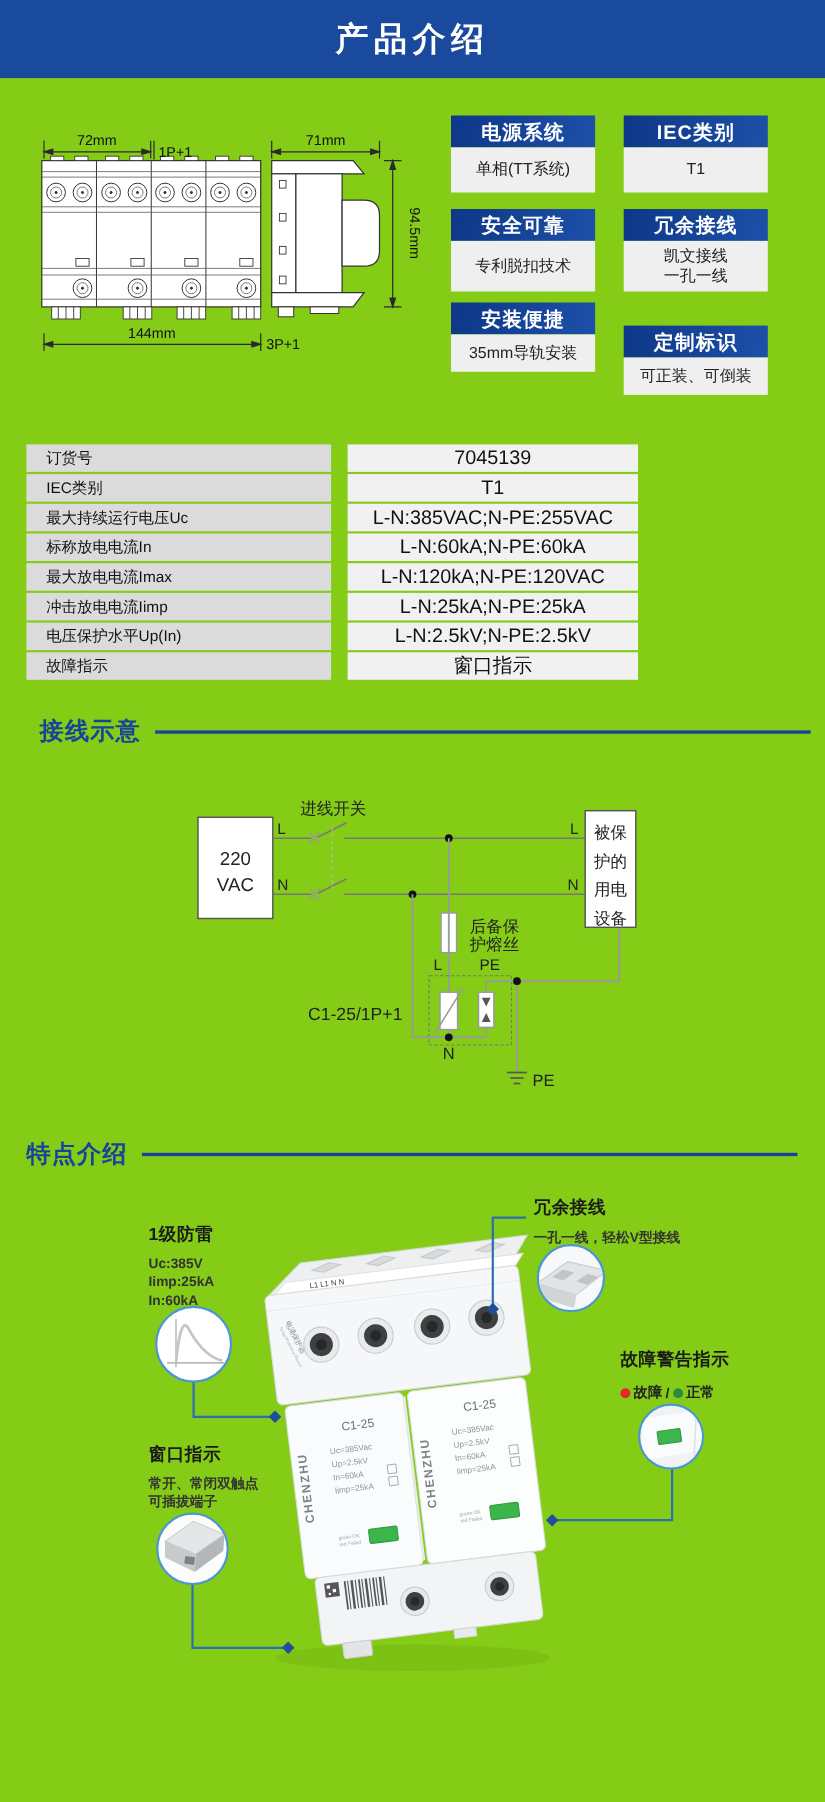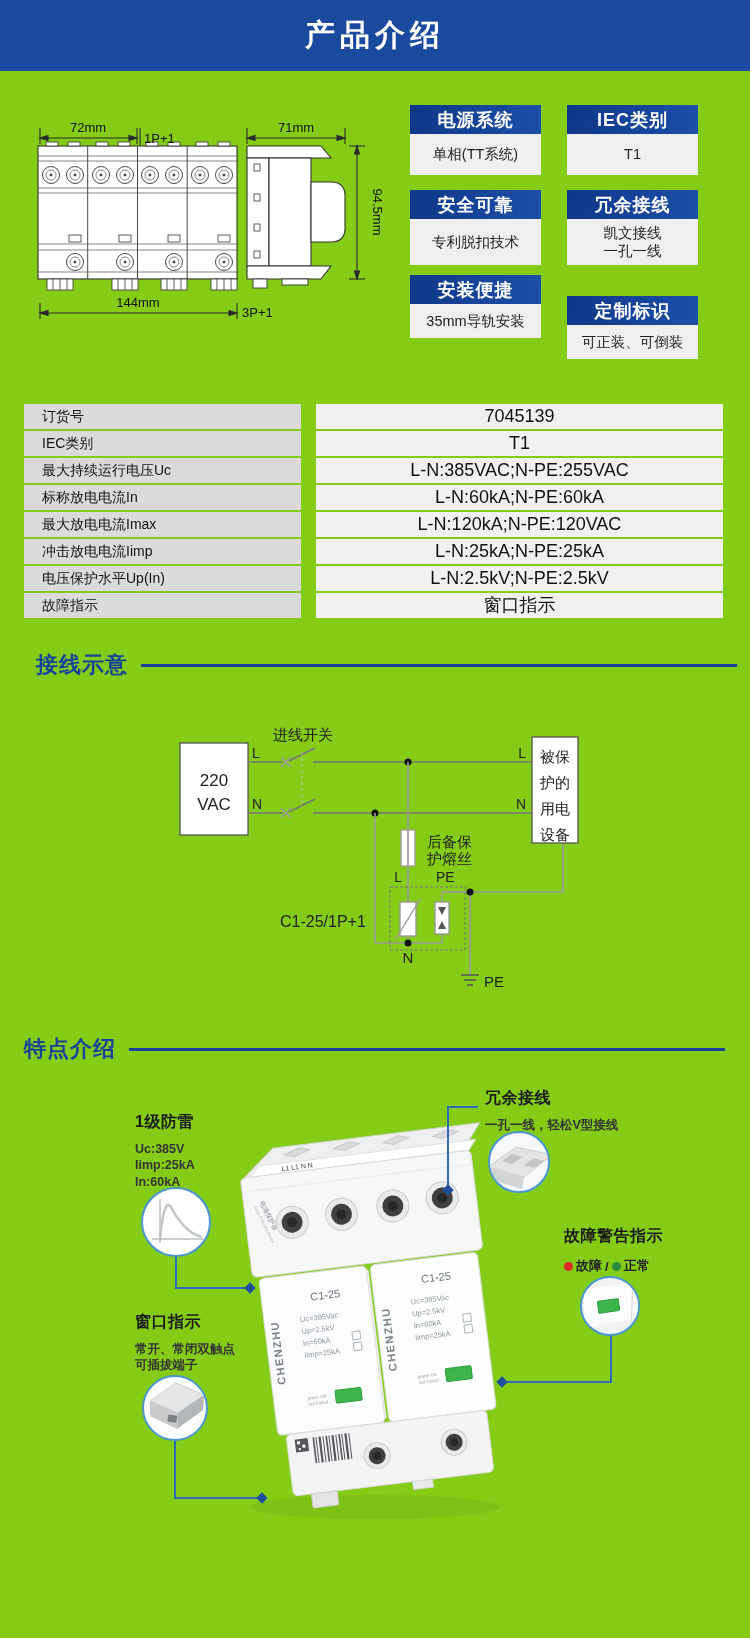--- a/index.html
+++ b/index.html
@@ -22,21 +22,21 @@
   .card-body{background:#EFEFEF;color:#222;font-size:14.5px;display:flex;align-items:center;
              justify-content:center;text-align:center;white-space:pre-line;line-height:1.25;}
   .h41{height:41px;} .h46{height:46px;} .h34{height:34px;}
 
   
   .section{position:absolute;left:24px;width:701px;display:flex;align-items:center;gap:13px;}
   .section h2{margin:0;font-size:22px;font-weight:bold;color:#17439A;letter-spacing:1px;}
   .section .rule{flex:1;height:3px;background:#17439A;}
 
   
-  .ptable{position:absolute;left:24px;top:404px;width:699px;}
+  .ptable{position:absolute;left:24px;top:404px;width:556px;}
   .prow{display:flex;margin-bottom:2px;}
   .plabel{width:277px;background:#DBDBDB;height:25px;line-height:25px;padding-left:18px;
           font-size:14px;color:#111;box-sizing:border-box;}
   .pvalue{flex:1;margin-left:15px;background:#F1F1F1;height:25px;line-height:25px;
           text-align:center;font-size:18px;color:#111;}
 
   
   .wiring{position:absolute;left:150px;top:690px;}
   .features-art{position:absolute;left:0;top:1055px;}
 

